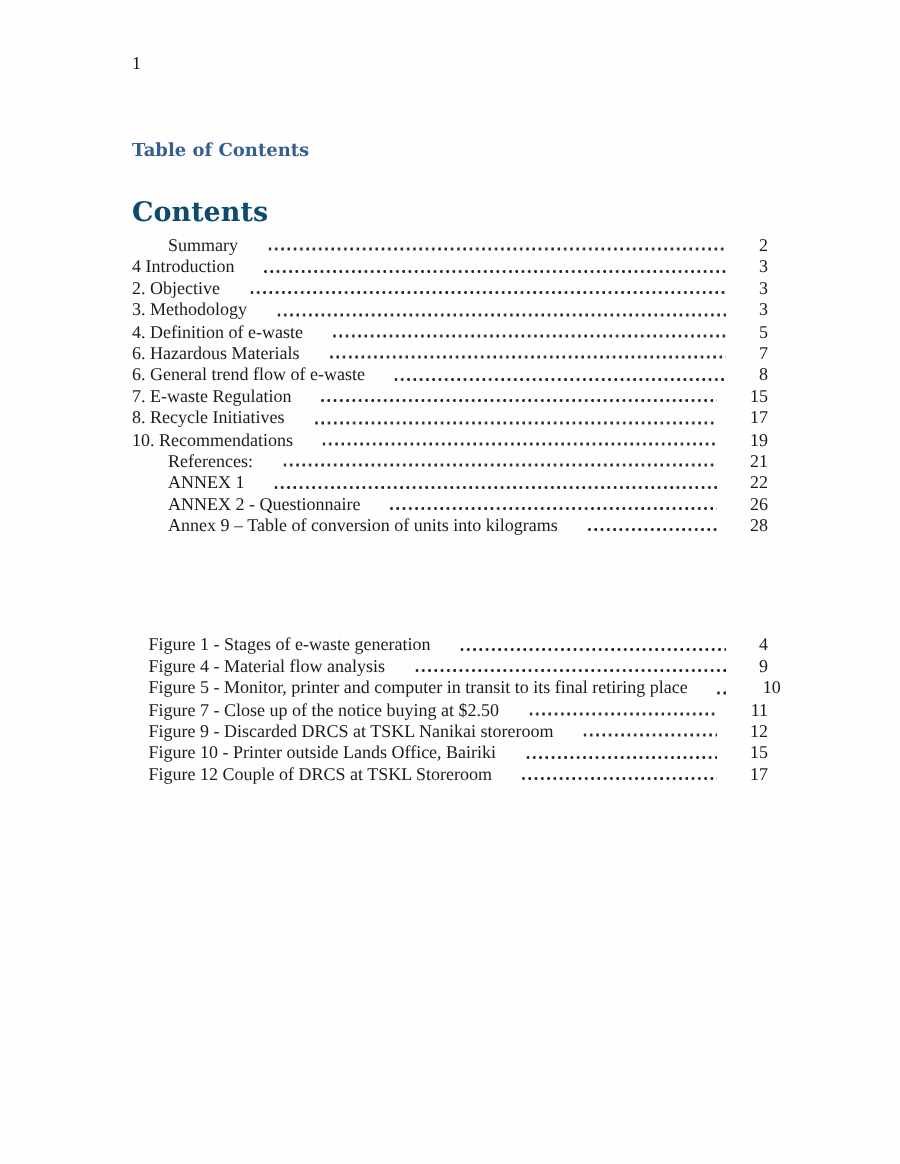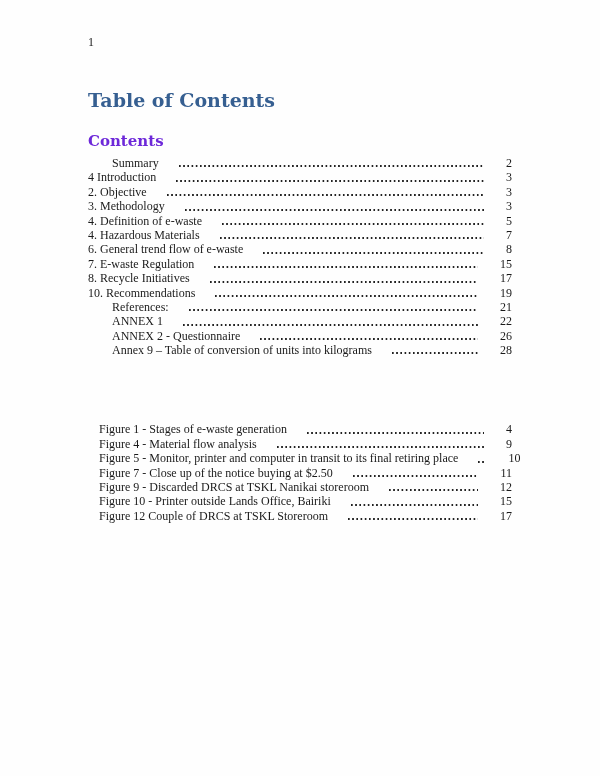--- a/index.html
+++ b/index.html
@@ -15,32 +15,32 @@
     color: #1a1a1a;
     overflow: hidden;
   }
   .page-num {
     font-size: 12px;
     line-height: 14px;
   }
   .doc-title {
     margin: 43px 0 0 0;
     font-family: "DejaVu Serif", serif;
-    font-size: 19px;
+    font-size: 12px;
     font-weight: bold;
     line-height: 17px;
     color: #365f91;
   }
   .contents-heading {
     margin: 24px 0 0 0;
     font-family: "DejaVu Serif", serif;
-    font-size: 15px;
+    font-size: 18px;
     font-weight: bold;
     line-height: 17px;
-    color: #6d28d9;
+    color: #0c4a6e;
   }
   .toc-list { margin-top: 6px; }
   .figure-list { margin-top: 65px; margin-left: 11px; }
   .row {
     display: flex;
     align-items: baseline;
     line-height: 14.4px;
     height: 14.4px;
     white-space: nowrap;
     gap: 18px;
@@ -100,21 +100,21 @@
         <span class="label">3. Methodology</span>
         <span class="leader"></span>
         <span class="pnum">3</span>
       </div>
       <div class="row">
         <span class="label">4. Definition of e-waste</span>
         <span class="leader"></span>
         <span class="pnum">5</span>
       </div>
       <div class="row">
-        <span class="label">4. Hazardous Materials</span>
+        <span class="label">6. Hazardous Materials</span>
         <span class="leader"></span>
         <span class="pnum">7</span>
       </div>
       <div class="row">
         <span class="label">6. General trend flow of e-waste</span>
         <span class="leader"></span>
         <span class="pnum">8</span>
       </div>
       <div class="row">
         <span class="label">7. E-waste Regulation</span>

